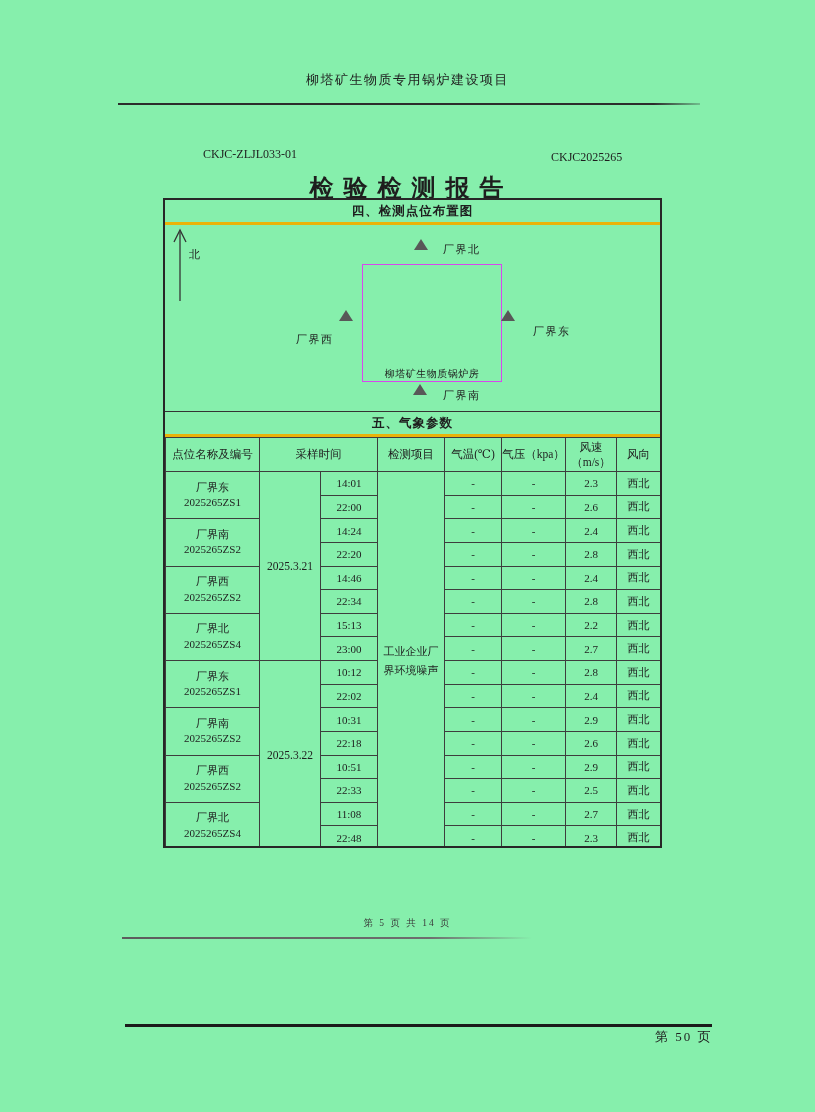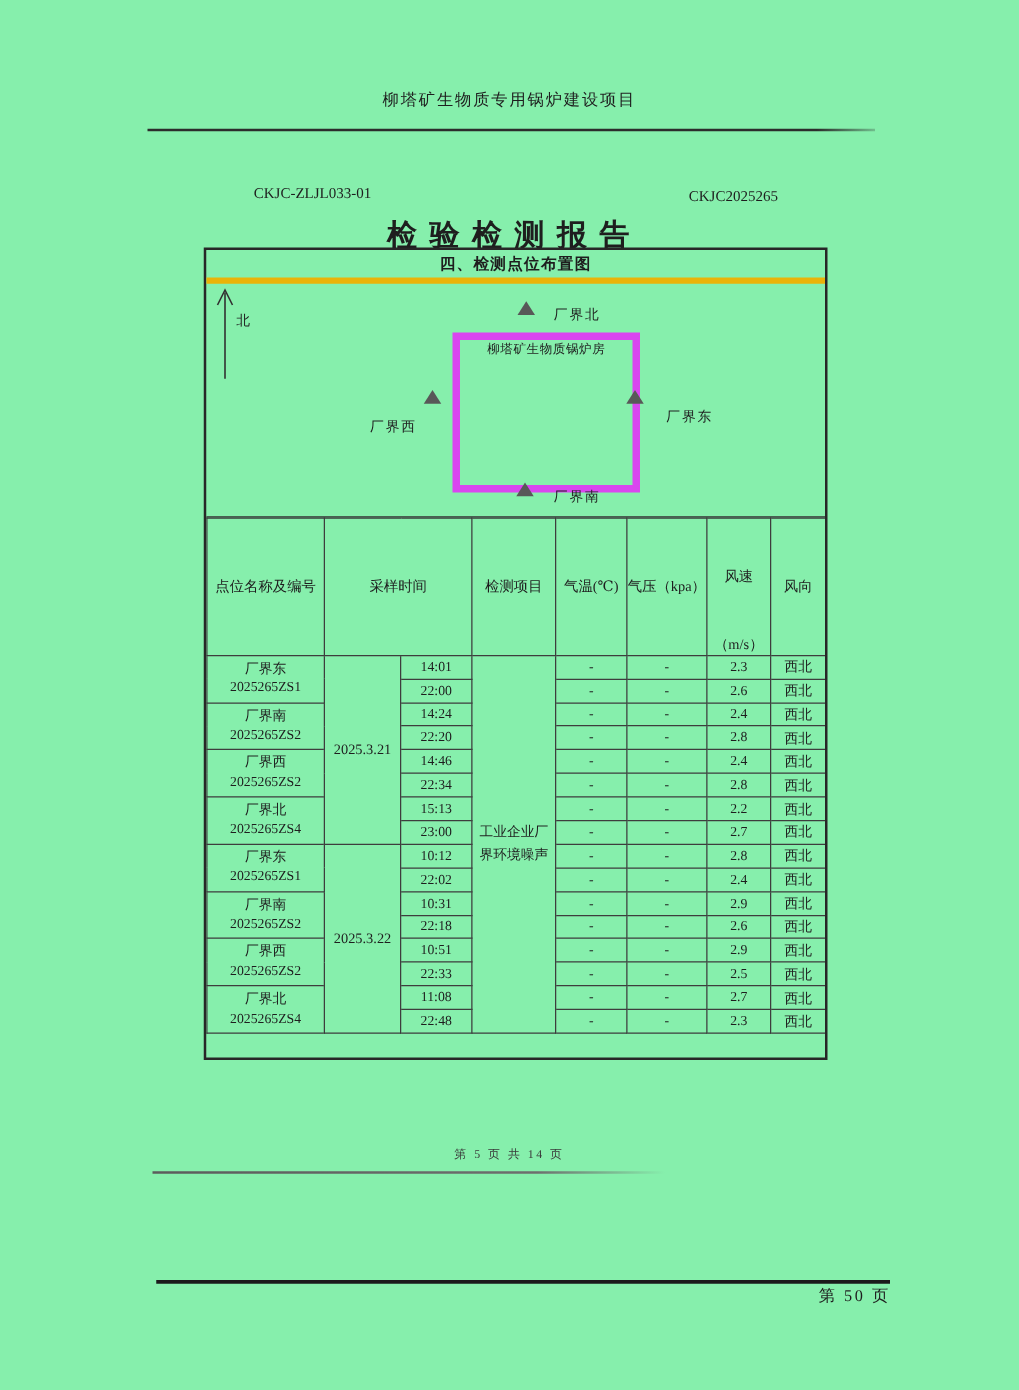--- a/index.html
+++ b/index.html
@@ -14,27 +14,27 @@
   .header-rule { position:absolute; top:103px; left:118px; width:582px; height:2px;
     background:linear-gradient(to right,#2c2c2c 92%,rgba(44,44,44,.25)); }
   .code-left  { position:absolute; top:147px; left:203px; font-size:12px; }
   .code-right { position:absolute; top:150px; left:551px; font-size:12px; }
   .report-title { position:absolute; top:172px; left:0; width:815px; text-align:center;
     font-size:24px; font-weight:bold; letter-spacing:2px; }
 
   .frame { position:absolute; top:198px; left:163px; width:499px; height:650px;
     border:2px solid #272727; box-sizing:border-box; overflow:hidden; }
   .sec-title { height:22px; line-height:22px; text-align:center; font-weight:bold;
-    font-size:12.5px; letter-spacing:1px; border-bottom:5px solid #eab308; }
+    font-size:12.5px; letter-spacing:1px; border-bottom:3px solid #eab308; }
 
   .diagram { position:relative; height:186px; border-bottom:1px solid #333; }
   .north-arrow-svg { position:absolute; left:5px; top:3px; }
   .north-label { position:absolute; left:24px; top:22px; font-size:11px; }
   .bldg { position:absolute; left:197px; top:39px; width:138px; height:116px;
-    border:6px solid #d946ef; display:flex; align-items:flex-start; justify-content:center; }
+    border:1px solid #d946ef; display:flex; align-items:flex-end; justify-content:center; }
   .bldg span { font-size:10px; letter-spacing:.5px; }
   .tri { position:absolute; width:0; height:0;
     border-left:7px solid transparent; border-right:7px solid transparent;
     border-bottom:11px solid #585858; }
   .tri-n { left:249px; top:14px; }
   .tri-e { left:336px; top:85px; }
   .tri-w { left:174px; top:85px; }
   .tri-s { left:248px; top:159px; }
   .marker-label { position:absolute; font-size:11px; letter-spacing:1.5px; white-space:nowrap; }
   .lbl-n { left:278px; top:17px; }
@@ -44,21 +44,21 @@
 
   table.met-table { width:495px; height:413px; border-collapse:collapse; table-layout:fixed;
     font-size:11px; }
   .met-table th, .met-table td { border:1px solid #3d3d3d; text-align:center;
     vertical-align:middle; padding:0; font-weight:normal; }
   .met-table thead tr { height:34px; }
   .met-table thead th { font-size:11.5px; }
   .pt-cell div { line-height:1.4; }
   .date-cell { font-size:11.5px; }
   .item-cell { padding:0 4px !important; line-height:1.7; }
-  .speed-hd div { line-height:1.25;margin-top:40px; }
+  .speed-hd div { line-height:1.25; }
 
   .sheet-footer { position:absolute; top:869px; left:0; width:815px; text-align:center;
     font-size:9.5px; letter-spacing:2px; color:#3a3a3a;margin-top:48px; }
   .mid-rule { position:absolute; top:937px; left:122px; width:410px; height:1.5px;
     background:linear-gradient(to right,#5c5c5c,#6e6e6e 75%,rgba(110,110,110,0)); }
   .footer-rule { position:absolute; top:1024px; left:125px; width:587px; height:3px;
     background:#1b1b1b; }
   .company { position:absolute; top:1030px; left:127px; font-size:15.5px; letter-spacing:1px; }
   .page-num { position:absolute; top:1028px; left:655px; font-size:13px; letter-spacing:2px; }
 </style>
@@ -94,20 +94,21 @@
       <div class="tri tri-e"></div>
       <div class="marker-label lbl-e">厂界东</div>
 
       <div class="tri tri-w"></div>
       <div class="marker-label lbl-w">厂界西</div>
 
       <div class="tri tri-s"></div>
       <div class="marker-label lbl-s">厂界南</div>
     </div>
 
+    <div class="sec-title">五、气象参数</div>
 
     <table class="met-table">
       <colgroup>
         <col style="width:94px">
           <col style="width:61px">
           <col style="width:57px">
           <col style="width:67px">
         <col style="width:57px">
           <col style="width:64px">
           <col style="width:51px">

